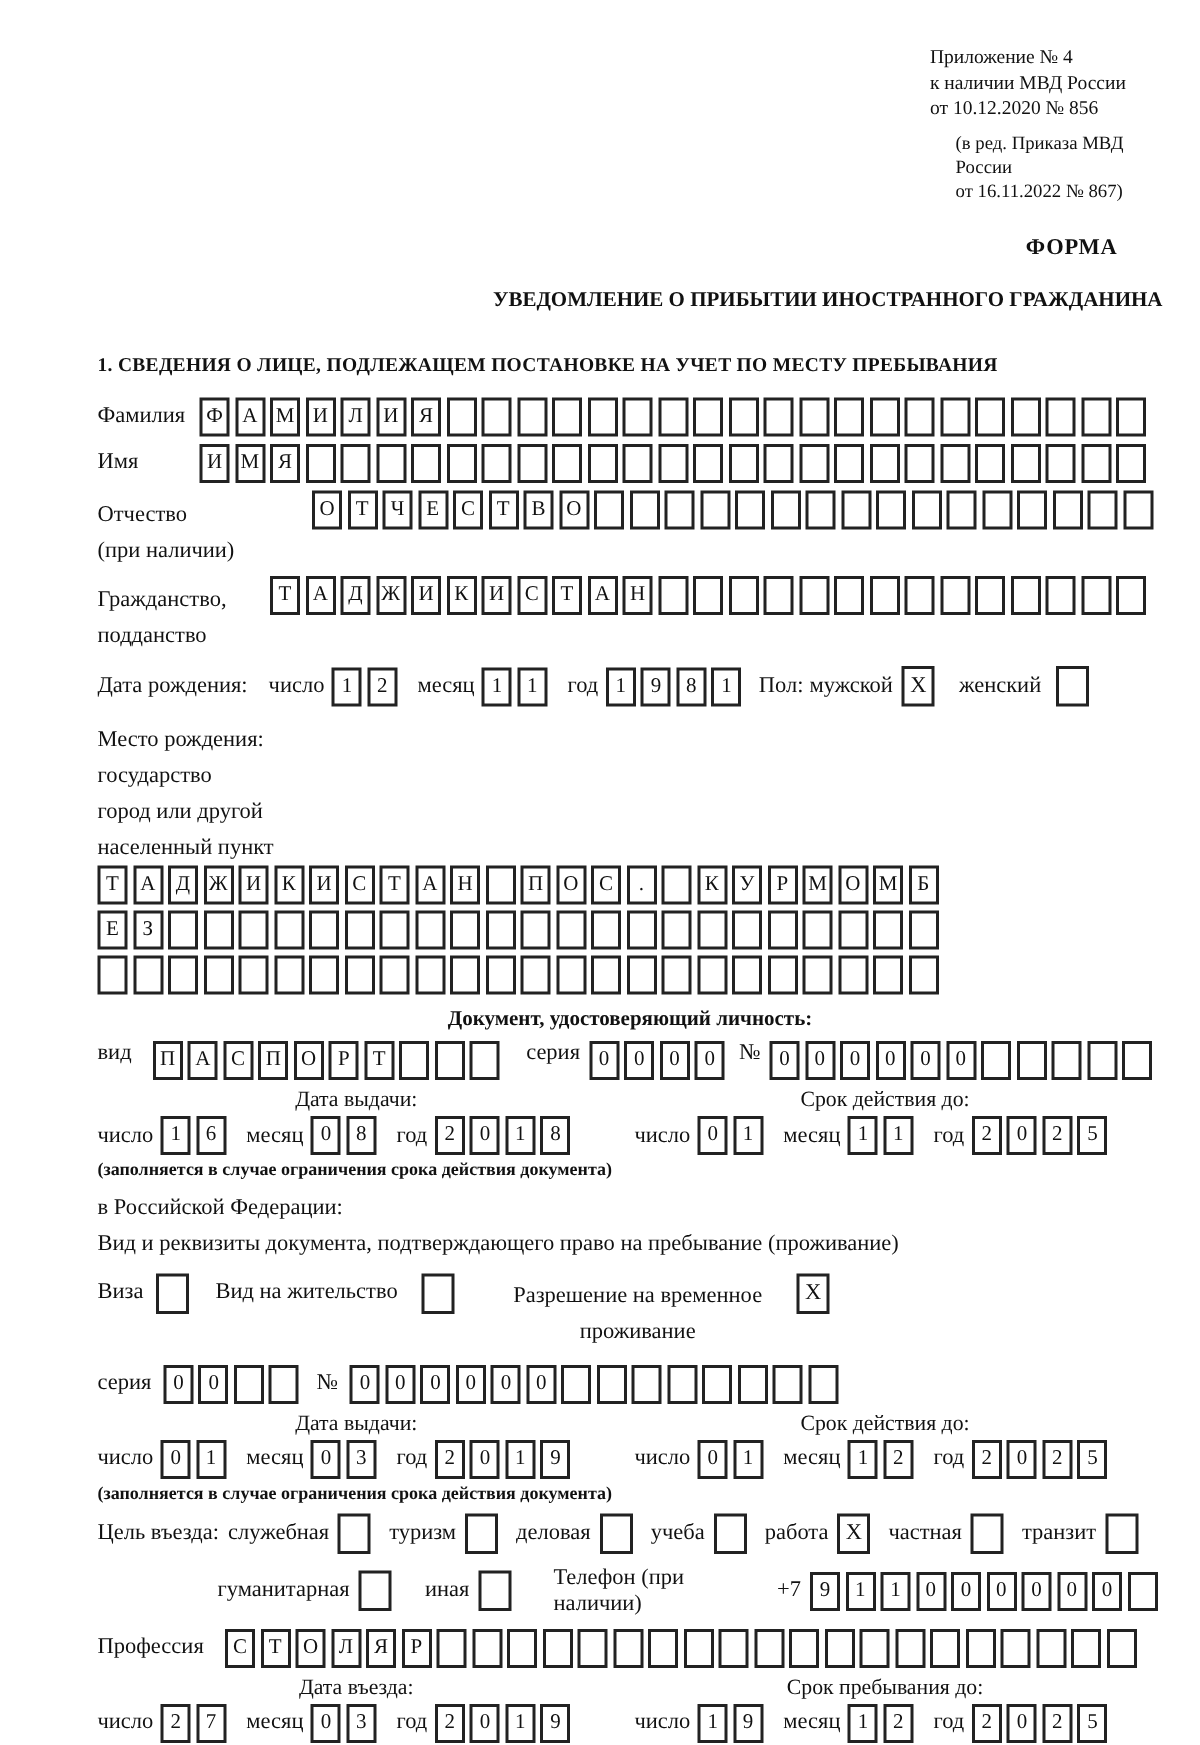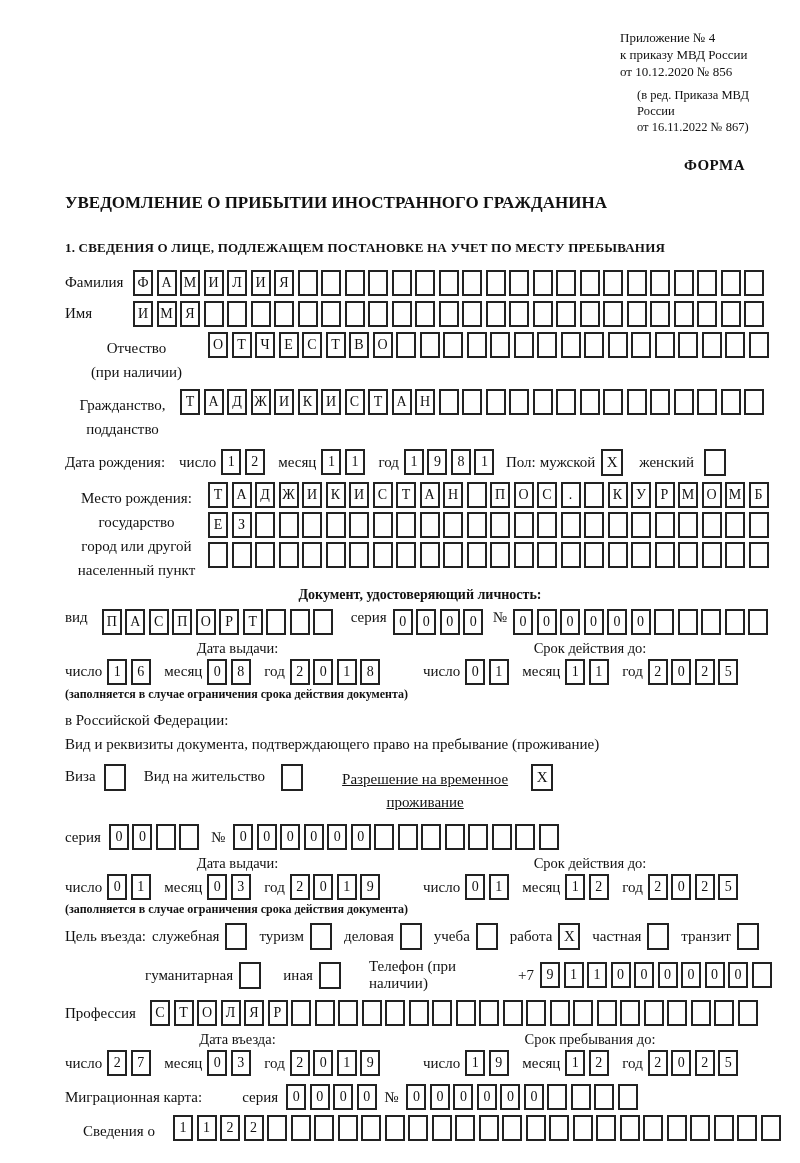--- a/index.html
+++ b/index.html
@@ -7,21 +7,21 @@
     width:800px;height:1163px;
     font-family:"Liberation Serif","DejaVu Serif",serif;
     color:#111;font-size:15px;position:relative;overflow:hidden;
   }
   .page{padding:30px 25px 0 65px;}
   
   .hdr-block{margin-left:555px;font-size:13px;line-height:1.3;}
   .hdr-block .edition{margin-top:6px;font-size:12.5px;margin-left:17px;}
   .forma{font-weight:bold;text-align:right;margin:22px 30px 0 0;font-size:15px;letter-spacing:.5px;}
   
-  .title{font-weight:bold;text-align:left;font-size:17px;margin-top:16px;line-height:1.5;}
+  .title{font-weight:bold;text-align:right;font-size:14px;margin-top:16px;line-height:1.5;}
   .title .blank-line{display:inline-block;width:55px;border-bottom:2px solid #333;height:12px;margin-left:10px;}
   .sec-heading{font-weight:bold;font-size:13px;margin-top:24px;margin-bottom:14px;letter-spacing:.2px;}
   
   .cbox{
     display:inline-block;width:20px;height:26px;box-sizing:border-box;
     border:2px solid #222;margin-right:3.5px;text-align:center;
     font-size:14px;line-height:22px;background:#fff;flex:0 0 auto;
   }
   .strip{display:inline-flex;white-space:nowrap;vertical-align:middle;}
   .chk{
@@ -29,59 +29,59 @@
     border:2px solid #222;text-align:center;font-size:15px;line-height:23px;
     vertical-align:middle;flex:0 0 auto;
   }
   
   .frow{display:flex;align-items:flex-start;margin-bottom:5px;}
   .frow .flabel{flex:0 0 auto;padding-top:4px;}
   .lblw68{width:68px;}
   .lblw115{width:115px;}
   .lblw143{width:143px;}
   .lblw85{width:85px;}
-  .lbl-lines div{line-height:24px;text-align:center;}
+  .lbl-lines div{line-height:24px;}
   
   .date-hdrs{display:flex;font-size:14.5px;margin-top:4px;}
   .date-hdrs .lefth{width:345px;text-align:center;}
   .date-hdrs .righth{width:360px;text-align:center;}
   .date-row{display:flex;align-items:center;margin-top:2px;}
   .dg{display:flex;align-items:center;}
   .dg .dlbl{padding:0 5px 0 0;}
   .dg .dlbl2{padding:0 5px 0 10px;}
   .dg-left{width:345px;}
   .dg-right{width:360px;padding-left:13px;box-sizing:border-box;}
   .fill-note{font-size:12px;text-align:left;margin:2px 0 6px 0;padding-right:4px;font-weight:bold;}
   
   .opt-row{display:flex;align-items:flex-start;margin:8px 0 10px 0;}
   .opt{display:flex;align-items:flex-start;}
   .opt .olbl{padding:4px 8px 0 0;}
   .opt .olbl-c{padding:4px 8px 0 0;text-align:center;line-height:1.55;}
-  .w190{width:196px;text-decoration:underline;}
+  .w190{width:196px;}
   .w182{width:186px;}
   .mr18{margin-right:18px;}
   .mr24{margin-right:24px;}
   .mr10{margin-right:10px;}
   
   .purpose-row{display:flex;align-items:center;margin-bottom:8px;flex-wrap:nowrap;}
   .purpose-row .plbl{padding:0 6px 0 0;}
   .purpose-row .gap{width:12px;}
   .indent80{padding-left:80px;}
   .intro{line-height:1.6;margin-top:6px;}
   .doc-title{font-weight:bold;text-align:center;font-size:14px;margin:2px 0 6px 0;}
   .boxrow{margin-bottom:4px;white-space:nowrap;}
 </style>
 </head>
 <body>
 
 <div class="page">
 
   <div class="hdr-block">
     <div>Приложение № 4</div>
-    <div>к приказу МВД России</div>
+    <div>к наличии МВД России</div>
     <div>от 10.12.2020 № 856</div>
     <div class="edition">
       <div>(в ред. Приказа МВД России</div>
       <div>от 16.11.2022 № 867)</div>
     </div>
   </div>
   <div class="forma">ФОРМА</div>
 
   <div class="title">
     <div>УВЕДОМЛЕНИЕ О ПРИБЫТИИ ИНОСТРАННОГО ГРАЖДАНИНА</div>
@@ -243,21 +243,21 @@
           <span class="cbox">1</span>
         </span>
     </span>
     <span style="padding-left:8px;padding-right:4px;">Пол:</span>
     <span style="padding-right:6px;">мужской</span>
     <span class="chk">X</span>
     <span style="padding:0 10px 0 16px;">женский</span>
     <span class="chk"></span>
   </div>
 
-  <div class="frow" style="margin-top:6px;">
+  <div class="frow" style="margin-top:6px;flex-direction:column;">
     <div class="flabel lblw143 lbl-lines">
       <div>Место рождения:</div>
       <div>государство</div>
       <div>город или другой</div>
       <div>населенный пункт</div>
     </div>
     <div>
       <div class="boxrow"><span class="strip">
             <span class="cbox">Т</span>
             <span class="cbox">А</span>

